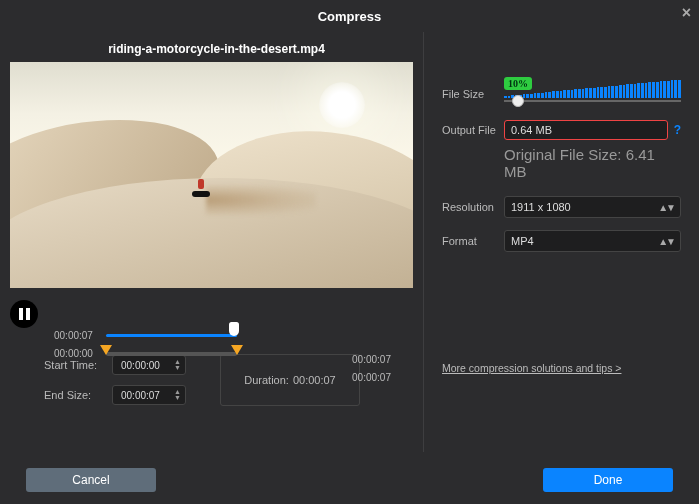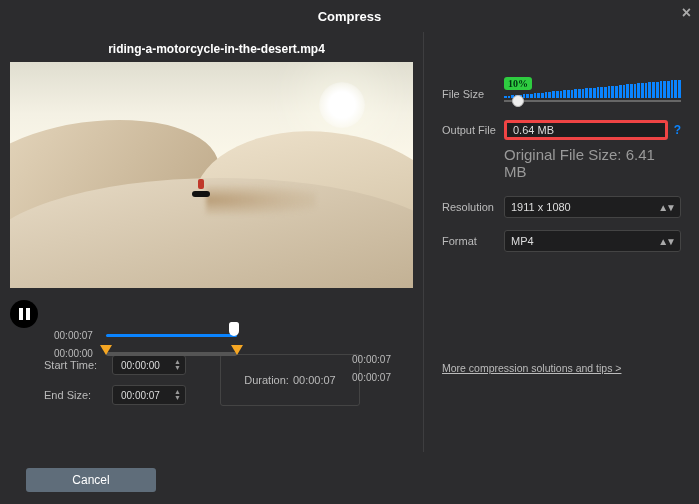--- a/index.html
+++ b/index.html
@@ -140,21 +140,21 @@
   }
   .thumb {
     position:absolute; bottom:1px; left:8px; width:12px; height:12px; border-radius:50%;
     background:#eee; border:1px solid #bbb;
   }
   .bubble {
     position:absolute; left:0px; bottom:18px; background:#2ecc40; color:#031; font-size:10px;
     padding:1px 4px; border-radius:3px; font-weight:600;
   }
   .txt-input {
-    flex:1; height:20px; background:#1e1e1f; border:3px solid #ef4444; border-radius:3px;
+    flex:1; height:20px; background:#1e1e1f; border:1px solid #ef4444; border-radius:3px;
     padding:0 6px; font-size:11px; color:#ddd; display:flex; align-items:center;
   }
   .help-q { color:#0a84ff; font-weight:700; margin-left:6px; cursor:pointer; font-size:12px;}
   .orig-size { font-size:15px; color:#999; margin-left:62px; margin-top:-6px; margin-bottom:16px;}
   .select {
     flex:1; height:22px; background:#1e1e1f; border:1px solid #444; border-radius:3px;
     display:flex; align-items:center; justify-content:space-between; padding:0 6px;
     font-size:11px; color:#ddd; cursor:pointer;
   }
   .select .chev { font-size:10px; color:#aaa; letter-spacing:-2px;}
@@ -327,13 +327,16 @@
     </div>
 
     <a class="more-link">More compression solutions and tips &gt;</a>
   </div>
 </div>
 
 <div class="footer">
   <div class="btn btn-cancel">
     <span>Cancel</span>
   </div>
+  <div class="btn btn-done">
+    <span>Done</span>
+  </div>
 </div>
 
 </body></html>

